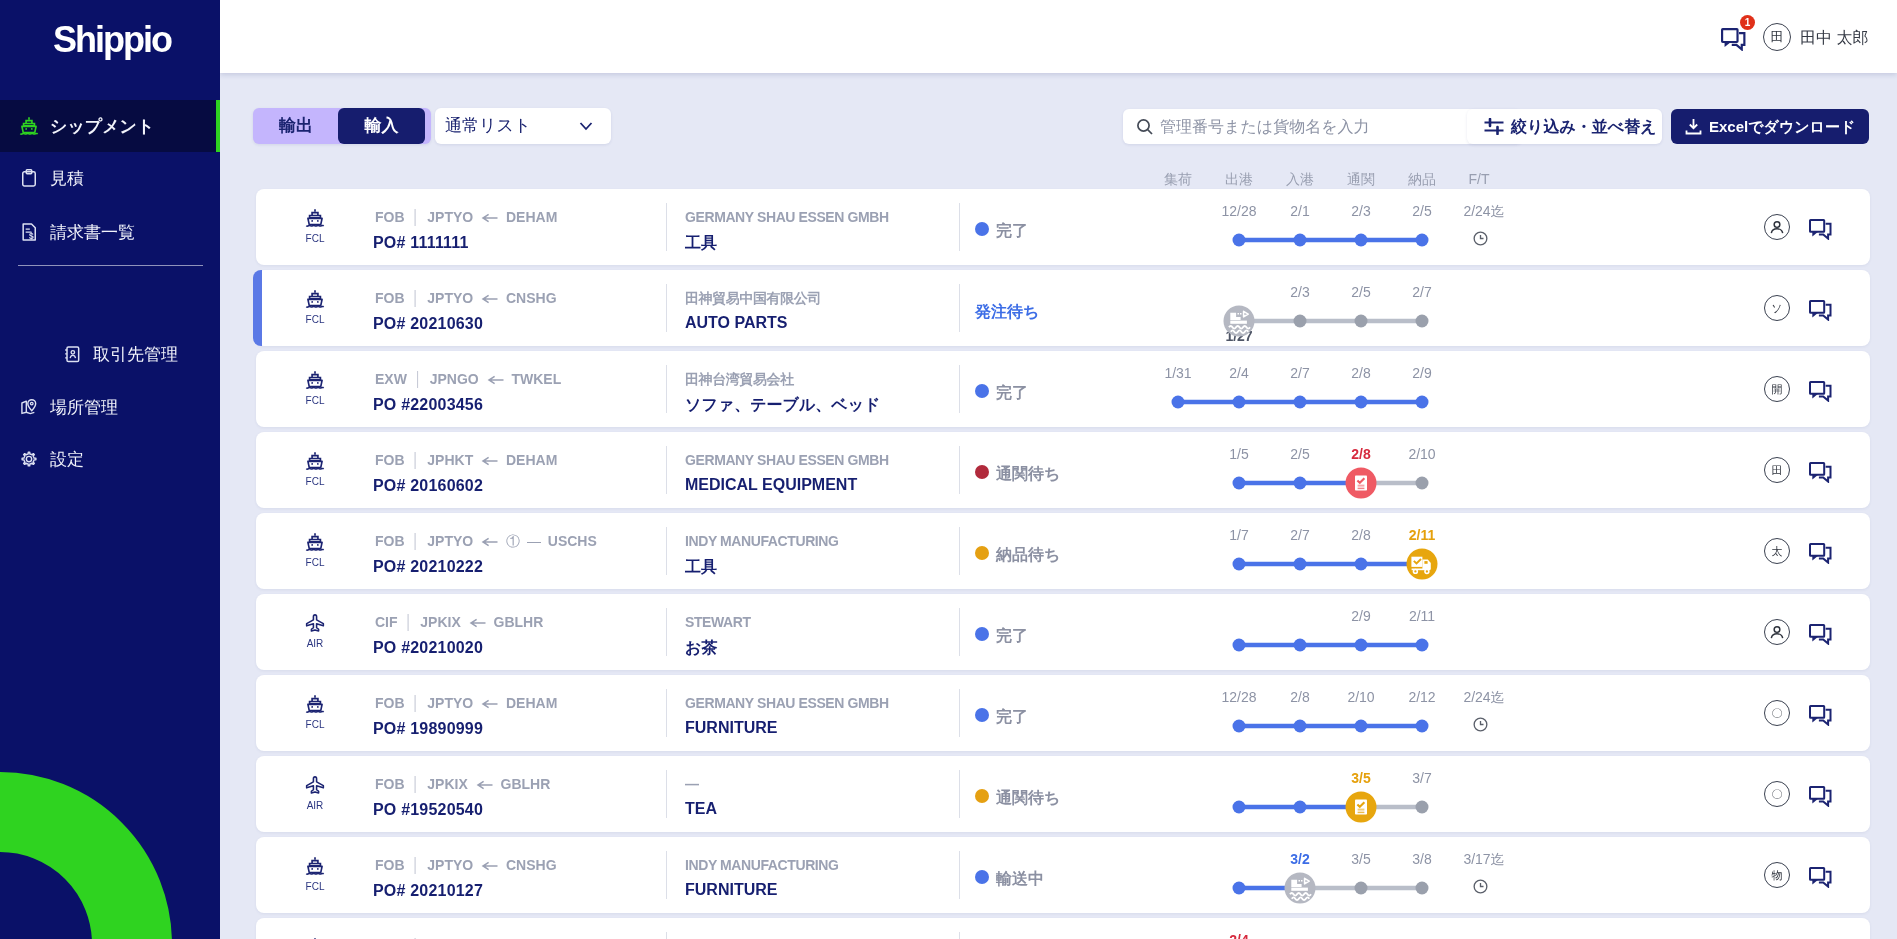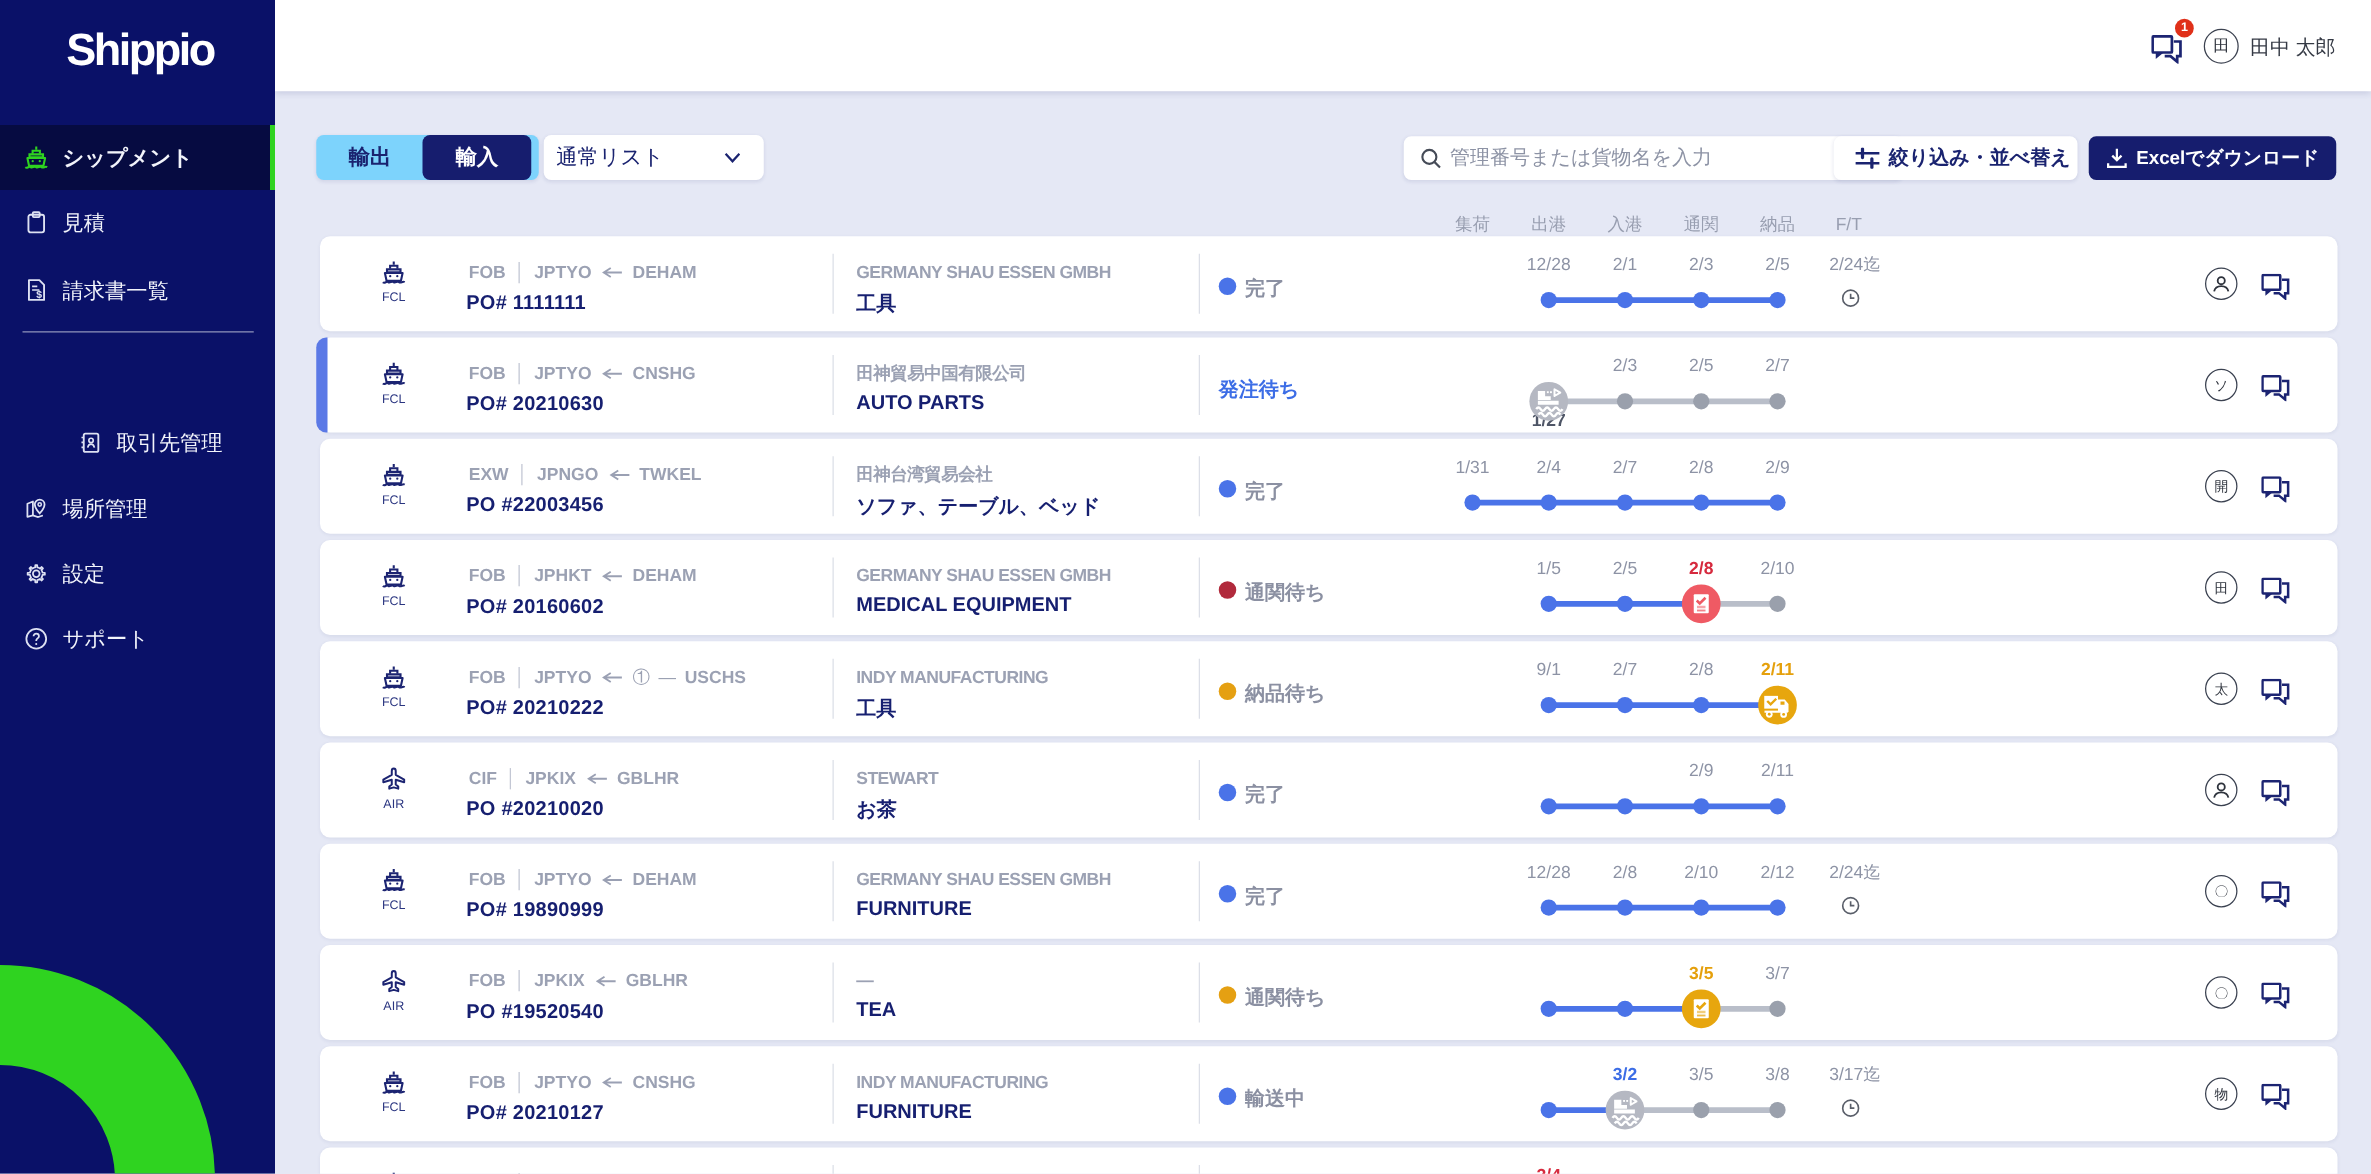--- a/index.html
+++ b/index.html
@@ -19,21 +19,21 @@
   .navdiv { position:absolute; left:18px; width:185px; border-top:1px solid rgba(255,255,255,0.55); }
 
   
   .header { position:absolute; left:220px; top:0; width:1677px; height:73px; background:#fff; box-shadow:0 2px 5px rgba(40,50,120,0.16); z-index:4; }
 
   .badge { position:absolute; left:1740px; top:15px; width:15px; height:15px; background:#e03019; border-radius:50%; color:#fff; font-size:10px; font-weight:bold; text-align:center; line-height:15px; z-index:6; }
   .uavatar { position:absolute; left:1763px; top:23px; width:28px; height:28px; border:1.4px solid #3c4250; border-radius:50%; display:flex; align-items:center; justify-content:center; font-size:13px; color:#2e333d; z-index:6;}
   .uname { position:absolute; left:1800px; top:28px; font-size:16px; color:#343944; z-index:6; white-space:nowrap;}
 
   
-  .toggle { position:absolute; left:253px; top:108px; width:178px; height:36px; background:#7dd3fc; border-radius:6px; box-shadow:0 1px 3px rgba(40,50,120,0.10);padding-left:27px; }
+  .toggle { position:absolute; left:253px; top:108px; width:178px; height:36px; background:#c4b5fd; border-radius:6px; box-shadow:0 1px 3px rgba(40,50,120,0.10);padding-left:27px; }
   .toggle .off { position:absolute; left:0; top:0; width:86px; height:36px; color:#1a2370; font-size:17px; font-weight:bold; text-align:center; line-height:36px; }
   .toggle .on { position:absolute; left:85px; top:0; width:87px; height:36px; background:#161d6e; border-radius:6px; color:#fff; font-size:17px; font-weight:bold; text-align:center; line-height:36px; }
   .dropdown { position:absolute; left:435px; top:108px; width:176px; height:36px; background:#fff; border-radius:6px; box-shadow:0 1px 3px rgba(40,50,120,0.10); color:#1a2370; font-size:17px; line-height:36px; }
   .dropdown span { margin-left:10px; }
   .dropdown svg { position:absolute; right:18px; top:13px; }
   .search { position:absolute; left:1123px; top:109px; width:399px; height:35px; background:#fff; border-radius:6px; box-shadow:0 1px 3px rgba(40,50,120,0.10); }
   .search .ph { position:absolute; left:37px; top:0; line-height:35px; color:#8d93a5; font-size:16px; }
   .search svg { position:absolute; left:13px; top:9px; }
   .fbtn { position:absolute; left:1467px; top:109px; width:195px; height:35px; background:#fff; border-radius:6px; box-shadow:0 1px 3px rgba(40,50,120,0.10); color:#1a2370; font-size:16px; font-weight:bold; line-height:35px; }
   .fbtn svg { position:absolute; left:17px; top:9px; }
@@ -152,28 +152,20 @@
     </svg>
     <div class="nlabel">場所管理</div>
   </div>
   <div class="navitem" style="top:433px;">
     <svg class="nicon" viewBox="0 0 24 24" stroke="#dde1f2" fill="#dde1f2">
       <circle cx="12" cy="12" r="3.2" fill="none" stroke-width="1.7"></circle>
       <path id="gearp" fill="none" stroke-width="1.7" stroke-linejoin="round" d="M 11.00 5.98 L 11.13 3.75 L 12.87 3.75 L 13.00 5.98 A 6.10 6.10 0 0 1 15.55 7.04 L 15.55 7.04 L 17.22 5.55 L 18.45 6.78 L 16.96 8.45 A 6.10 6.10 0 0 1 18.02 11.00 L 18.02 11.00 L 20.25 11.13 L 20.25 12.87 L 18.02 13.00 A 6.10 6.10 0 0 1 16.96 15.55 L 16.96 15.55 L 18.45 17.22 L 17.22 18.45 L 15.55 16.96 A 6.10 6.10 0 0 1 13.00 18.02 L 13.00 18.02 L 12.87 20.25 L 11.13 20.25 L 11.00 18.02 A 6.10 6.10 0 0 1 8.45 16.96 L 8.45 16.96 L 6.78 18.45 L 5.55 17.22 L 7.04 15.55 A 6.10 6.10 0 0 1 5.98 13.00 L 5.98 13.00 L 3.75 12.87 L 3.75 11.13 L 5.98 11.00 A 6.10 6.10 0 0 1 7.04 8.45 L 7.04 8.45 L 5.55 6.78 L 6.78 5.55 L 8.45 7.04 A 6.10 6.10 0 0 1 11.00 5.98 Z"></path>
     </svg>
     <div class="nlabel">設定</div>
   </div>
-  <div class="navitem" style="top:485px;">
-    <svg class="nicon" viewBox="0 0 24 24" stroke="#dde1f2" fill="#dde1f2">
-      <circle cx="12" cy="12" r="9.5" fill="none" stroke-width="1.7"></circle>
-      <path d="M9.4 9.6 c0 -1.5 1.1 -2.5 2.6 -2.5 s2.6 1 2.6 2.4 c0 2.1 -2.6 2.2 -2.6 4.1 v0.6" fill="none" stroke-width="1.7"></path>
-      <circle cx="12" cy="17" r="1" stroke="none"></circle>
-    </svg>
-    <div class="nlabel">サポート</div>
-  </div>
 </div>
 
 <div class="header"></div>
 <svg class="abs" style="left:1721px; top:28px; z-index:6;" width="25" height="23" viewBox="0 0 23 21" stroke="#1c2472" fill="#1c2472">
     <use href="#chat"></use>
   </svg>
 <div class="badge">1</div>
 <div class="uavatar">田</div>
 <div class="uname">田中 太郎</div>
 
@@ -378,21 +370,21 @@
       <div class="route">FOB<span class="sep">│</span>JPTYO <svg class="arrsvg" width="17" height="10" viewBox="0 0 17 10">
           <path d="M16.5 5 H2.2 M7.6 1.4 L2 5 L7.6 8.6" fill="none" stroke="#9aa0b3" stroke-width="1.5"></path>
         </svg> <span style="font-weight:normal">①</span> <span class="dash">—</span> USCHS</div>
       <div class="po">PO# 20210222</div>
       <div class="vdiv1"></div>
       <div class="vdiv2"></div>
       <div class="company">INDY MANUFACTURING</div>
       <div class="product">工具</div>
       <div class="sdot" style="background:#e5a012;"></div>
       <div class="stext">納品待ち</div>
-      <div class="date" style="left:947px;">9/1</div>
+      <div class="date" style="left:947px;">1/7</div>
       <div class="date" style="left:1008px;">2/7</div>
       <div class="date" style="left:1069px;">2/8</div>
       <div class="date b-amber" style="left:1130px;">2/11</div>
       <svg class="tl" width="360" height="76" viewBox="0 0 360 76">
         <line x1="93" y1="51" x2="276" y2="51" stroke="#4a73e8" stroke-width="4.6"></line>
         <circle cx="93" cy="51" r="6.5" fill="#4a73e8"></circle>
         <circle cx="154" cy="51" r="6.5" fill="#4a73e8"></circle>
         <circle cx="215" cy="51" r="6.5" fill="#4a73e8"></circle>
         <g transform="translate(276,51)">
           <circle r="15.5" fill="#e7a60e"></circle>

